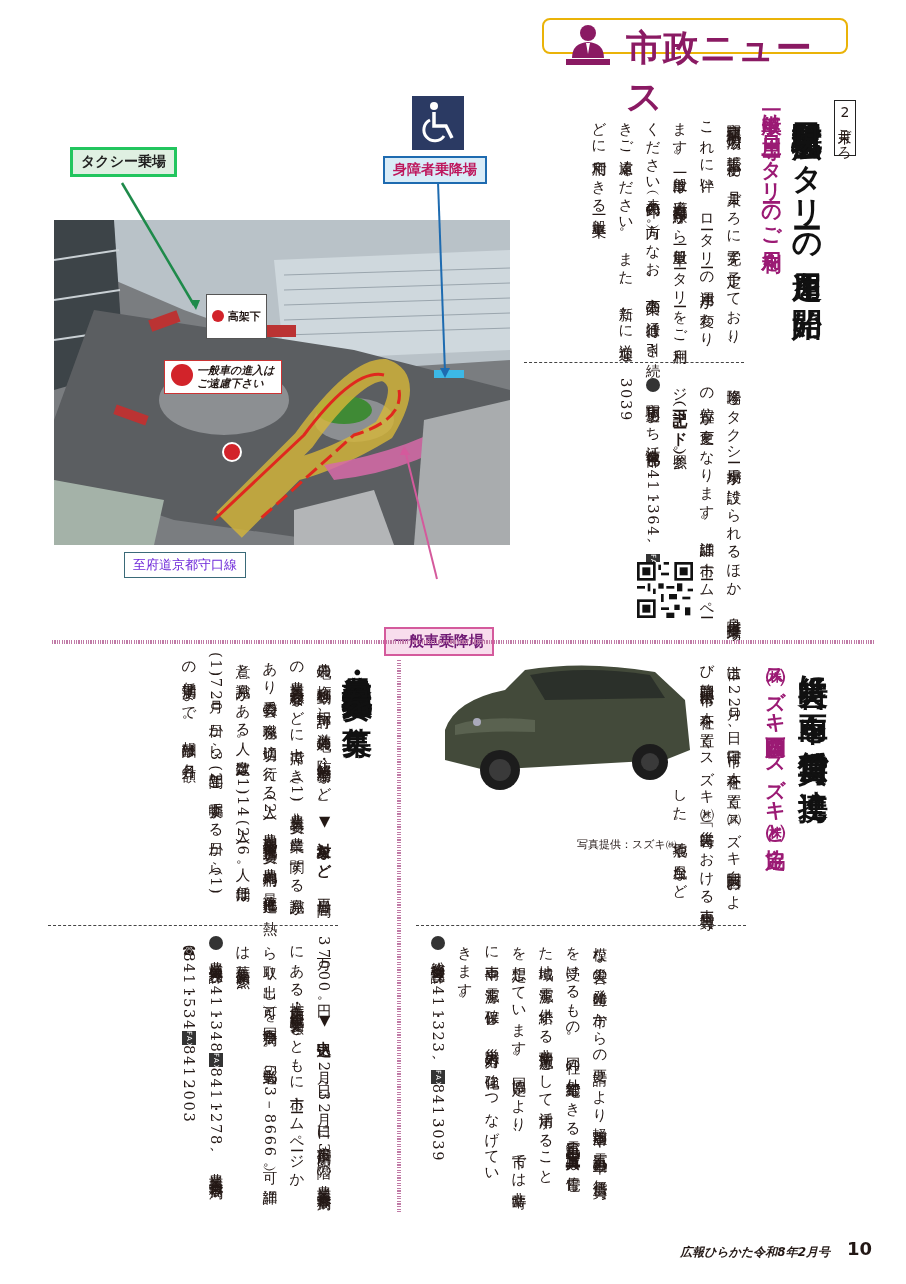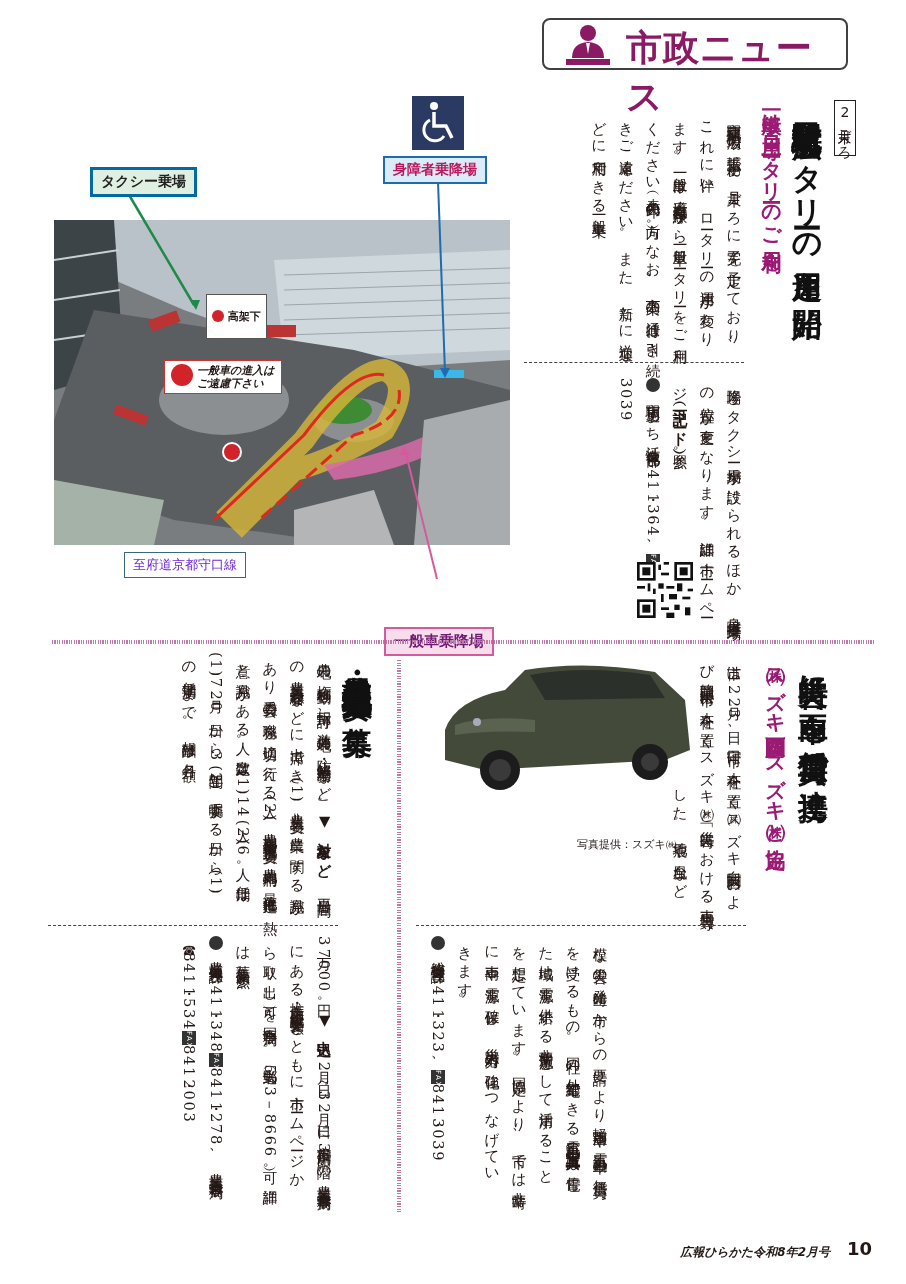--- a/index.html
+++ b/index.html
@@ -4,21 +4,21 @@
 <style>
   html, body { margin: 0; padding: 0; background: #ffffff; }
   body { width: 906px; height: 1284px; position: relative; overflow: hidden;
          font-family: "DejaVu Serif", "Liberation Serif", serif; color: #231815; }
   .abs { position: absolute; }
   .vt { writing-mode: vertical-rl; text-orientation: upright; white-space: nowrap; }
   .vt-mixed { writing-mode: vertical-rl; text-orientation: mixed; }
   .sans { font-family: "DejaVu Sans", "Liberation Sans", sans-serif; }
 
   
-  .banner { left: 542px; top: 18px; width: 306px; height: 52px; border: 2px solid #404040;
+  .banner { left: 542px; top: 18px; width: 306px; height: 36px; border: 2px solid #eab308;
             border-radius: 8px; background: #fff; box-sizing: border-box; }
   .banner .person { left: 22px; top: 4px; width: 44px; height: 42px; }
   .banner .title { left: 82px; top: 4px; font-size: 36px; font-weight: bold; color: #8a1a63;
                    letter-spacing: 1px; font-family: "DejaVu Sans", sans-serif; }
 
   
   .headline1 { right: 82px; top: 98px; font-size: 30px; font-weight: bold; line-height: 34px;
                font-family: "DejaVu Sans", sans-serif; color: #111; letter-spacing: 1px; }
   .badge { right: 50px; top: 100px; border: 1.5px solid #222; padding: 3px 1px; font-size: 14px;
            font-family: "DejaVu Sans", sans-serif; line-height: 18px; }
@@ -26,21 +26,21 @@
           font-family: "DejaVu Sans", sans-serif; line-height: 24px; letter-spacing: 0px; }
   .body-col { font-size: 14.6px; line-height: 27px; letter-spacing: 1.7px; }
   .body1a { right: 158px; top: 112px; height: 246px; }
   .body1b { right: 158px; top: 378px; height: 245px; }
   .dash-h { border-top: 1.5px dashed #444; height: 0; }
 
   
   .map { left: 54px; top: 220px; width: 456px; height: 325px; overflow: hidden; background: #6d6e70; }
   .callout { font-family: "DejaVu Sans", sans-serif; font-size: 14px; font-weight: bold;
              padding: 3px 8px; box-sizing: border-box; white-space: nowrap; }
-  .callout-taxi { left: 70px; top: 167px; border: 3px solid #0369a1; background: #dff0e2; color: #222; margin-left: 20px; }
+  .callout-taxi { left: 70px; top: 147px; border: 3px solid #22c55e; background: #dff0e2; color: #222; }
   .callout-dis { left: 383px; top: 156px; border: 2px solid #1e6bb0; background: #d9ecf8; color: #be185d; }
   .callout-gen { left: 384px; top: 579px; border: 2px solid #d45a9c; background: #f8dded; color: #701a75; font-size: 15px; margin-top: 48px; }
   .callout-road { left: 124px; top: 552px; border: 1.5px solid #3a6a78; background: #fff; color: #6d28d9; font-weight: normal; font-size: 13px; }
   .wc { left: 412px; top: 96px; width: 52px; height: 54px; background: #2b3a63; }
 
   .divider-h { left: 52px; top: 640px; width: 822px; height: 4px;
                background: repeating-linear-gradient(90deg, #c07aa6 0 1.2px, transparent 1.2px 2.4px); }
   .divider-v { left: 397px; top: 660px; width: 4px; height: 553px;
                background: repeating-linear-gradient(180deg, #c07aa6 0 1.2px, transparent 1.2px 2.6px); }
 

